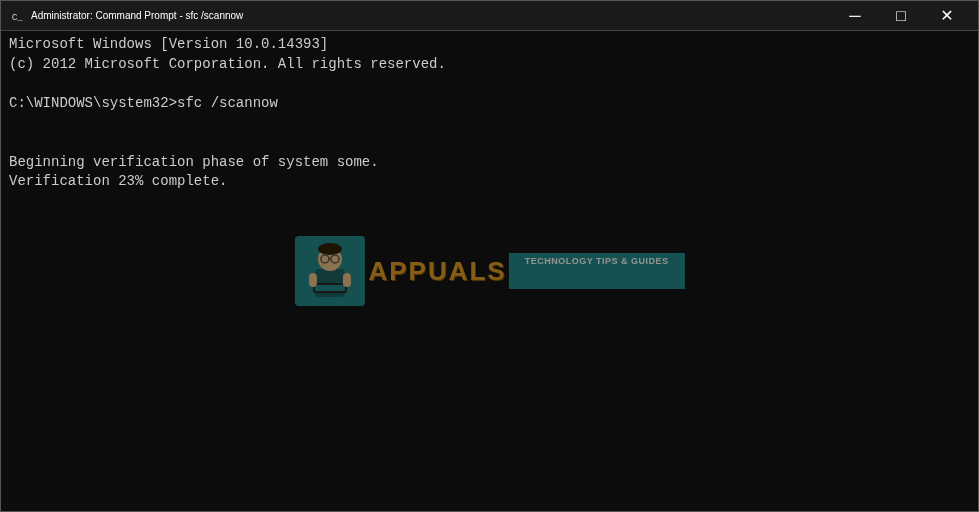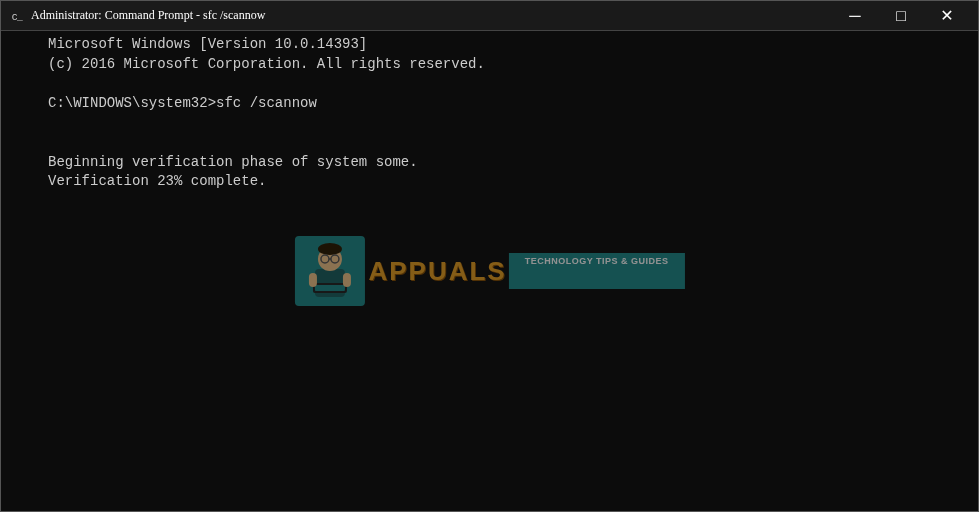--- a/index.html
+++ b/index.html
@@ -44,22 +44,22 @@
     }
 
     .title-bar-icon svg {
       width: 14px;
       height: 14px;
     }
 
     .title-bar-text {
       flex: 1;
       color: #ffffff;
-      font-size: 12px;
-      font-family: Liberation Serif, serif;
+      font-size: 10px;
+      font-family: Liberation Sans, sans-serif;
     }
 
     .title-bar-controls {
       display: flex;
       gap: 0;
     }
 
     .title-bar-btn {
       width: 46px;
       height: 30px;
@@ -82,21 +82,20 @@
       font-size: 14px;
       font-family: 'Courier New', Courier, monospace;
       line-height: 1.4;
       position: relative;
       overflow: hidden;
     }
 
     .console-line {
       white-space: pre;
       display: block;
-      margin-left: 39px;
     }
 
     .console-line.empty {
       height: 1.4em;
     }
 
     .watermark {
       position: absolute;
       top: 50%;
       left: 50%;
@@ -169,21 +168,21 @@
     <span class="title-bar-text">Administrator: Command Prompt - sfc  /scannow</span>
     <div class="title-bar-controls">
       <button class="title-bar-btn">─</button>
       <button class="title-bar-btn">□</button>
       <button class="title-bar-btn close">✕</button>
     </div>
   </div>
 
   <div class="console-body">
     <span class="console-line">Microsoft Windows [Version 10.0.14393]</span>
-    <span class="console-line">(c) 2016 Microsoft Corporation. All rights reserved.</span>
+    <span class="console-line">(c) 2012 Microsoft Corporation. All rights reserved.</span>
     <span class="console-line empty"></span>
     <span class="console-line">C:\WINDOWS\system32&gt;sfc /scannow</span>
     <span class="console-line empty"></span>
     <span class="console-line empty"></span>
     <span class="console-line">Beginning verification phase of system some.</span>
     <span class="console-line">Verification 23% complete.</span>
 
     <div class="watermark">
       <div class="appuals-container">
         <div class="appuals-mascot">

